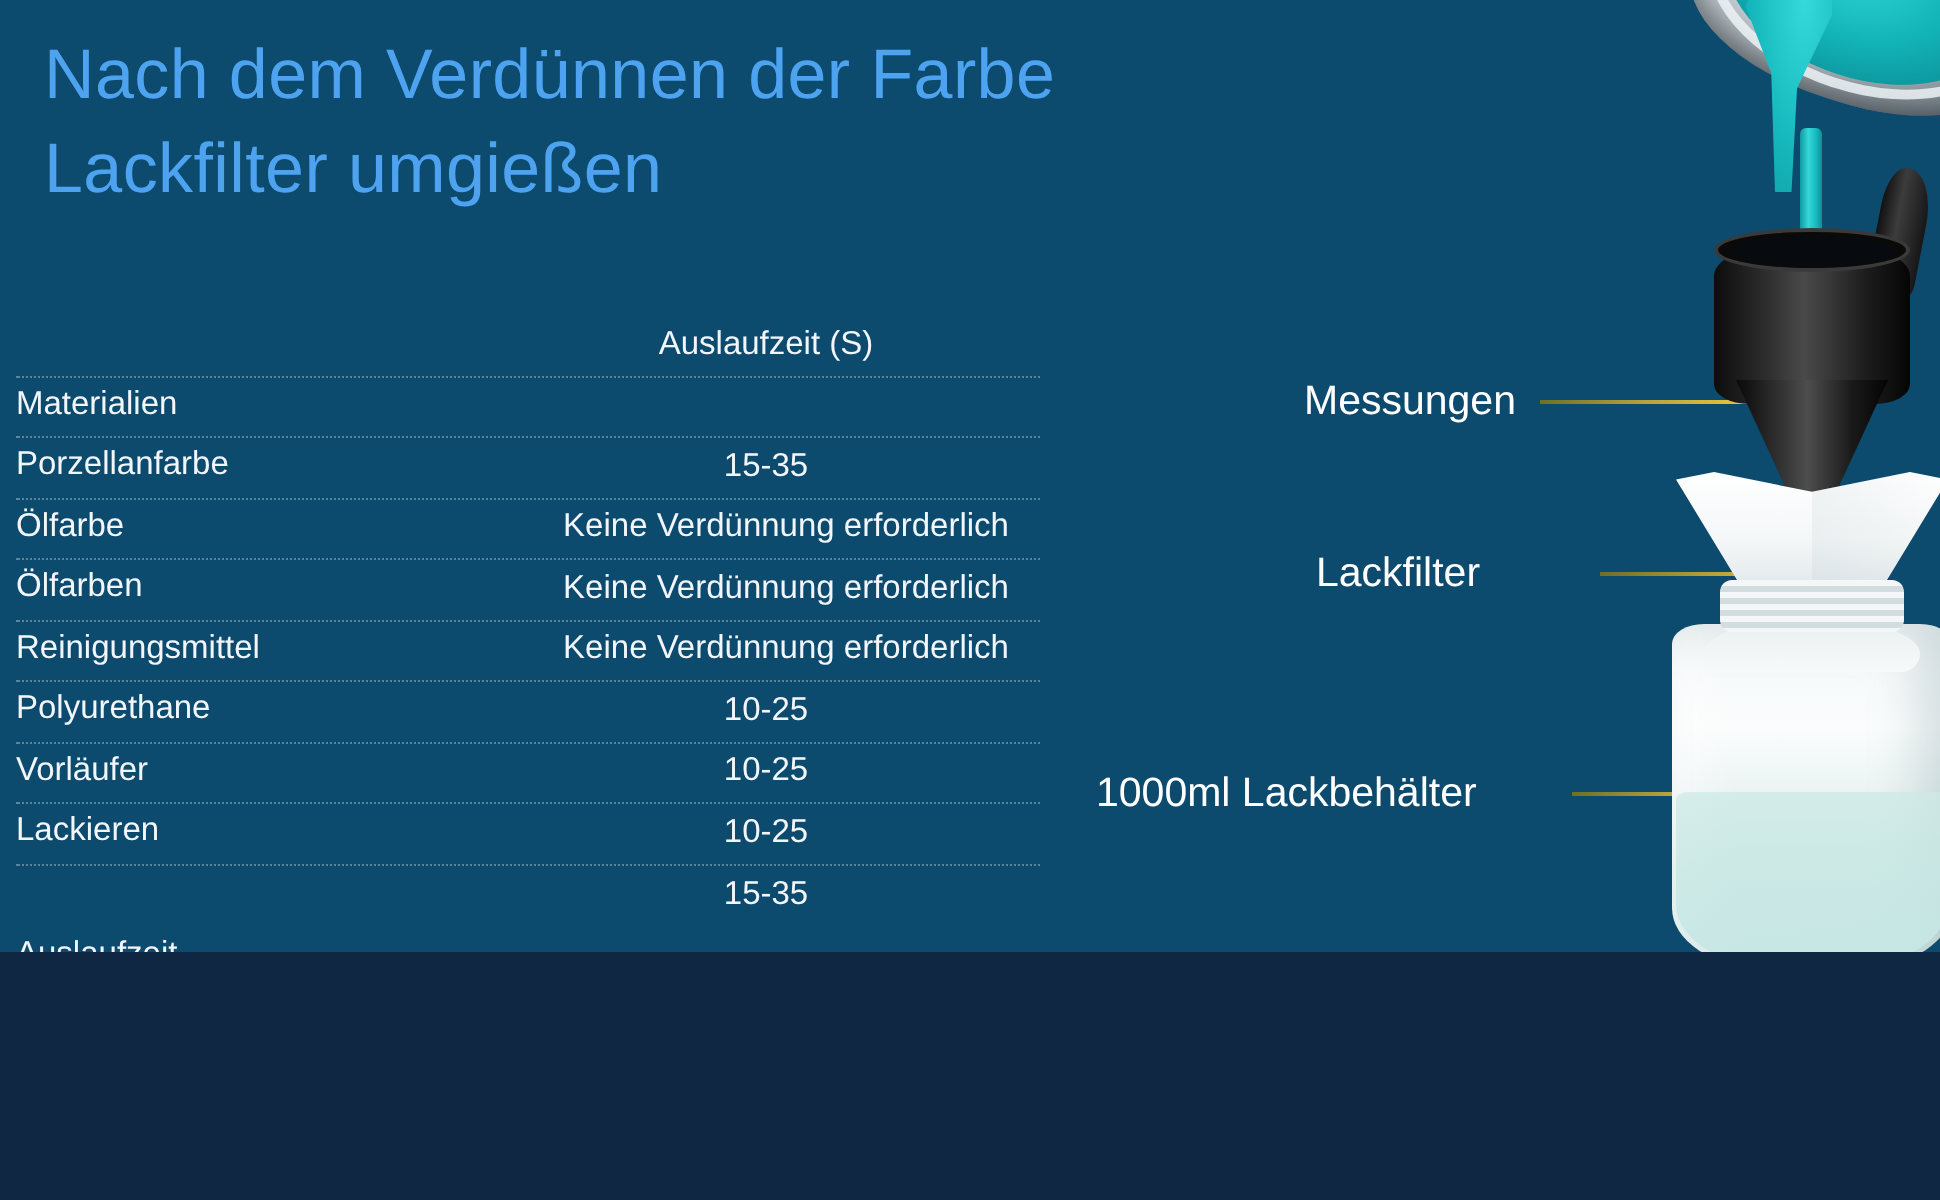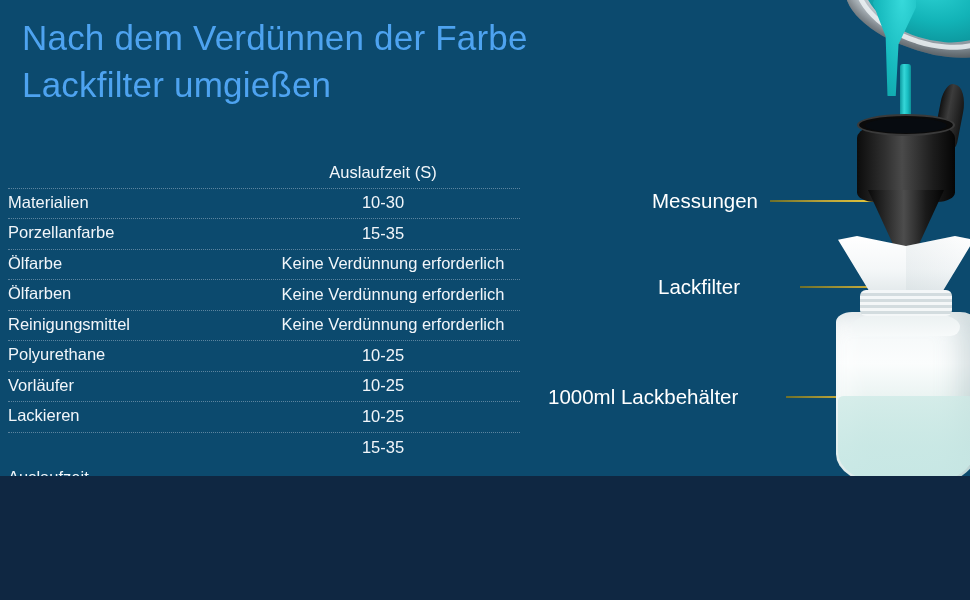--- a/index.html
+++ b/index.html
@@ -323,21 +323,20 @@
   </div>
 
   <div class="table-wrap">
     <div class="trow head">
       <div class="cell-mat">Materialien</div>
       <div class="cell-val num">Auslaufzeit (S)</div>
     </div>
 
     <div class="trow">
       <div class="cell-mat">Porzellanfarbe</div>
-      <div class="cell-val num">10-30</div>
     </div>
     <div class="trow">
       <div class="cell-mat">Ölfarbe</div>
       <div class="cell-val num">15-35</div>
     </div>
     <div class="trow">
       <div class="cell-mat">Ölfarben</div>
       <div class="cell-val txt">Keine Verdünnung erforderlich</div>
     </div>
     <div class="trow">

